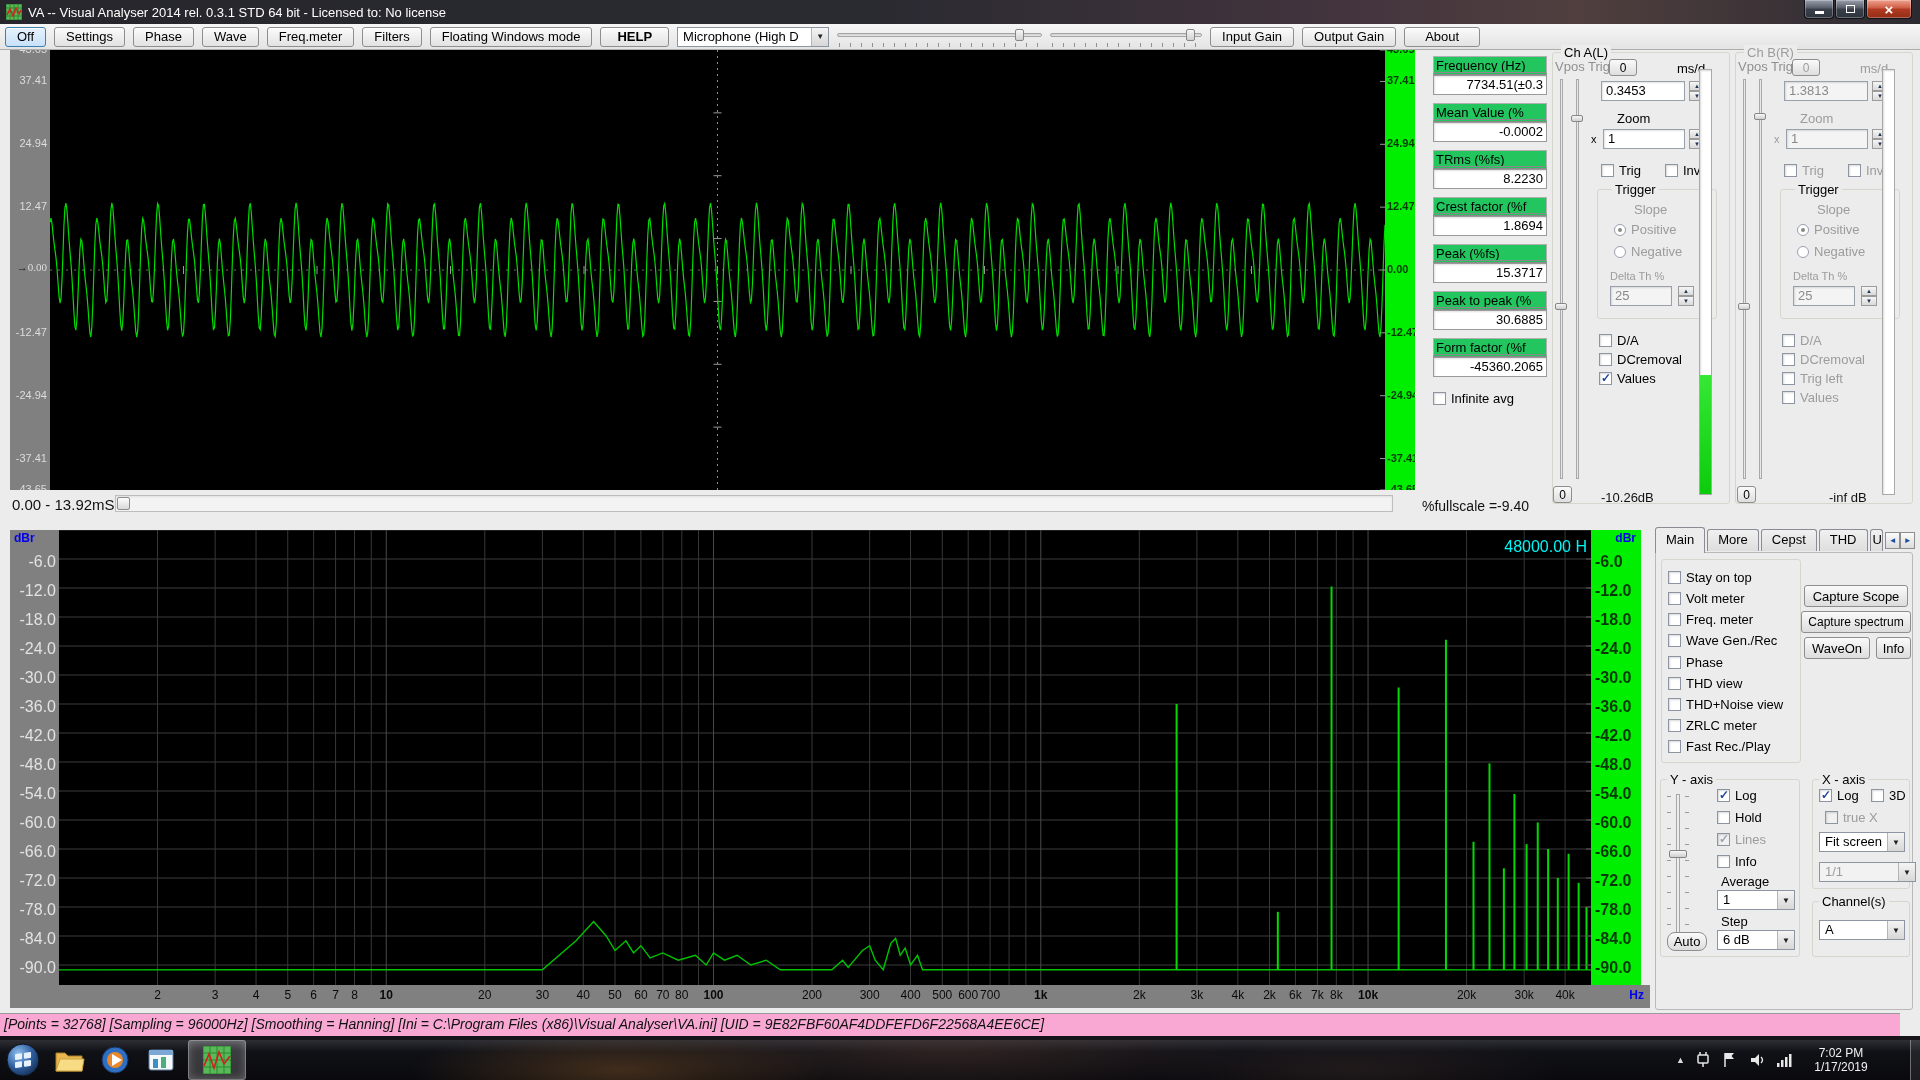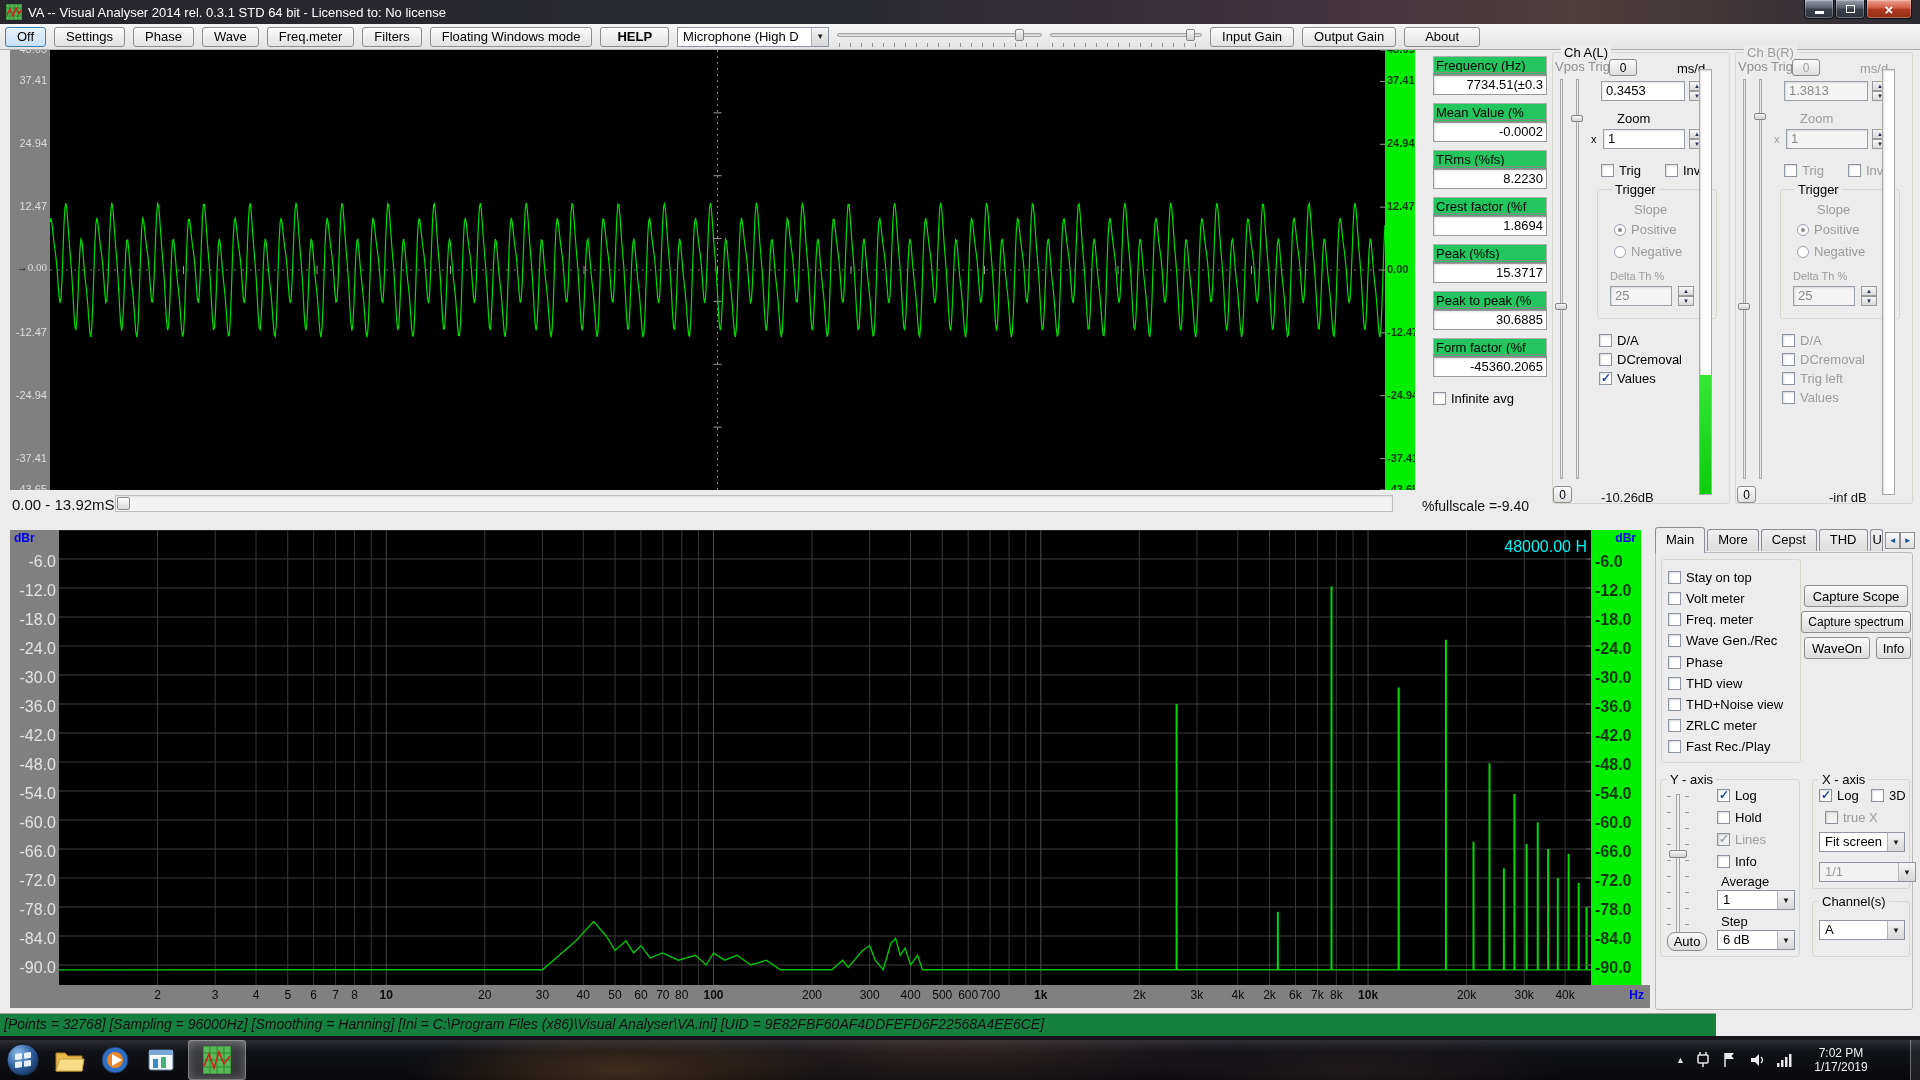--- a/index.html
+++ b/index.html
@@ -139,21 +139,21 @@
   .field-val { position:absolute; width:52px; height:19px; background:#fff; border:1px solid #9aa2ae;
     box-shadow:inset 1px 1px 2px rgba(0,0,0,.12); padding:1px 4px; font-size:13px; }
   .vslider2 { position:absolute; width:26px; }
   .vslider2 .vtrack { position:absolute; left:11px; top:0; bottom:0; width:4px; background:#eee; border:1px solid #a5a5a5; }
   .vslider2 .vticks { position:absolute; top:2px; bottom:2px; width:4px;
     background:repeating-linear-gradient(#9a9a9a 0 1px,transparent 1px 16px); }
   .vslider2 .vthumb2 { position:absolute; left:4px; width:18px; height:8px;
     background:linear-gradient(#f7f7f7,#cfcfcf); border:1px solid #838383; border-radius:2px; }
 
   
-  #statusbar { position:absolute; left:0; top:1013px; width:1716px; height:27px; background:#15803d;
+  #statusbar { position:absolute; left:0; top:1013px; width:1900px; height:27px; background:#f9a8d4;
     border-top:1px solid #9a9a9a; font-size:14px; font-style:italic; color:#111; padding:2px 0 0 4px; }
 
   
   #taskbar { position:absolute; left:0; top:1040px; width:1920px; height:40px;
     background:
       radial-gradient(ellipse 300px 60px at 620px 30px, rgba(128,84,40,.45), transparent 70%),
       radial-gradient(ellipse 420px 70px at 950px 10px, rgba(90,60,50,.4), transparent 70%),
       radial-gradient(ellipse 300px 50px at 1350px 30px, rgba(70,50,45,.35), transparent 70%),
       linear-gradient(#2e2f35,#101116 30%,#0a0a0e);
     display:flex; align-items:center; }

